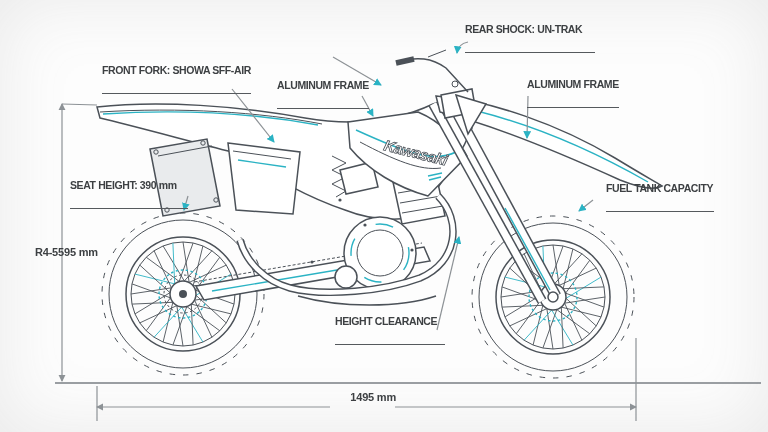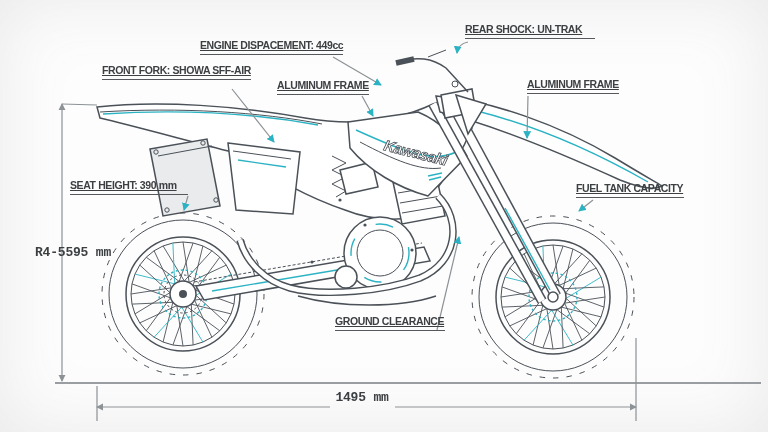--- a/index.html
+++ b/index.html
@@ -9,23 +9,23 @@
   .stage{
     position:relative; width:768px; height:432px; overflow:hidden; background:#fdfdfd;
     font-family:"Liberation Sans", sans-serif;
     box-shadow: inset 0 0 70px rgba(110,110,110,.14);
   }
   svg{position:absolute;left:0;top:0;}
   .lbl{
     position:absolute; color:var(--label); font-weight:bold; font-size:10.5px;
     letter-spacing:-0.4px; white-space:nowrap; line-height:13px;
   }
-  .ul{ border-bottom:1.6px solid var(--under); padding-bottom:2px;text-decoration:underline; }
-  .dimtxt{ font-size:13px; letter-spacing:-0.2px;font-family:Liberation Mono, monospace; }
-  .ctr{ text-align:center; }
+  .ul{ border-bottom:1.6px solid var(--under); padding-bottom:16px; }
+  .dimtxt{ font-size:11px; letter-spacing:-0.2px; }
+  .ctr{ text-align:right; }
   
   .ln{stroke:var(--line);fill:none;stroke-width:1.5;}
   .lnt{stroke:var(--line);fill:none;stroke-width:1;}
   .fw{fill:#ffffff;stroke:var(--line);stroke-width:1.5;}
   .fg{fill:#e9ebed;stroke:var(--line);stroke-width:1.5;}
   .acc{stroke:var(--accent);fill:none;stroke-width:1.4;}
   .dm{stroke:var(--dim);fill:none;stroke-width:1.2;}
   .gnd{stroke:#7a7f84;fill:none;stroke-width:1.6;}
   .sp{stroke:var(--line);stroke-width:.9;}
   .spa{stroke:var(--accent);stroke-width:.9;}
@@ -234,32 +234,31 @@
       <line class="gnd" x1="55" y1="383" x2="761" y2="383"></line>
       <path class="dm" d="M62,104 L62,381" marker-start="url(#mG)" marker-end="url(#mG)"></path>
       <line class="dm" x1="62" y1="104" x2="97" y2="105"></line>
       <line class="dm" x1="97" y1="386" x2="97" y2="421"></line>
       <line class="dm" x1="636" y1="338" x2="636" y2="421"></line>
       <path class="dm" d="M97,407 L330,407" marker-start="url(#mG)"></path>
       <path class="dm" d="M395,407 L636,407" marker-end="url(#mG)"></path>
     </g>
   </svg>
 
-  <div class="lbl ul" style="left:200px;top:39px;min-width:133px">ENGINE DISPACEMENT: 449cc</div>
 
   <div class="lbl ul" style="left:102px;top:64px;min-width:130px">FRONT FORK: SHOWA SFF-AIR</div>
 
   <div class="lbl ul" style="left:465px;top:23px;min-width:130px">REAR SHOCK: UN-TRAK</div>
 
   <div class="lbl ul" style="left:277px;top:79px;min-width:86px">ALUMINUM FRAME</div>
 
   <div class="lbl ul" style="left:527px;top:78px;min-width:86px">ALUMINUM FRAME</div>
 
   <div class="lbl ul" style="left:70px;top:179px;min-width:118px">SEAT HEIGHT: 390 mm</div>
 
-  <div class="lbl ul" style="left:576px;top:182px;min-width:108px">FUEL TANK CAPACITY</div>
-
-  <div class="lbl ul" style="left:335px;top:315px;min-width:110px">GROUND CLEARANCE</div>
+  <div class="lbl ul" style="left:606px;top:182px;min-width:108px">FUEL TANK CAPACITY</div>
+
+  <div class="lbl ul" style="left:335px;top:315px;min-width:110px">HEIGHT CLEARANCE</div>
 
   <div class="lbl dimtxt" style="left:35px;top:246px">R4-5595 mm</div>
 
   <div class="lbl dimtxt ctr" style="left:328px;top:391px;width:68px">1495 mm</div>
 </div>
 
 </body></html>

